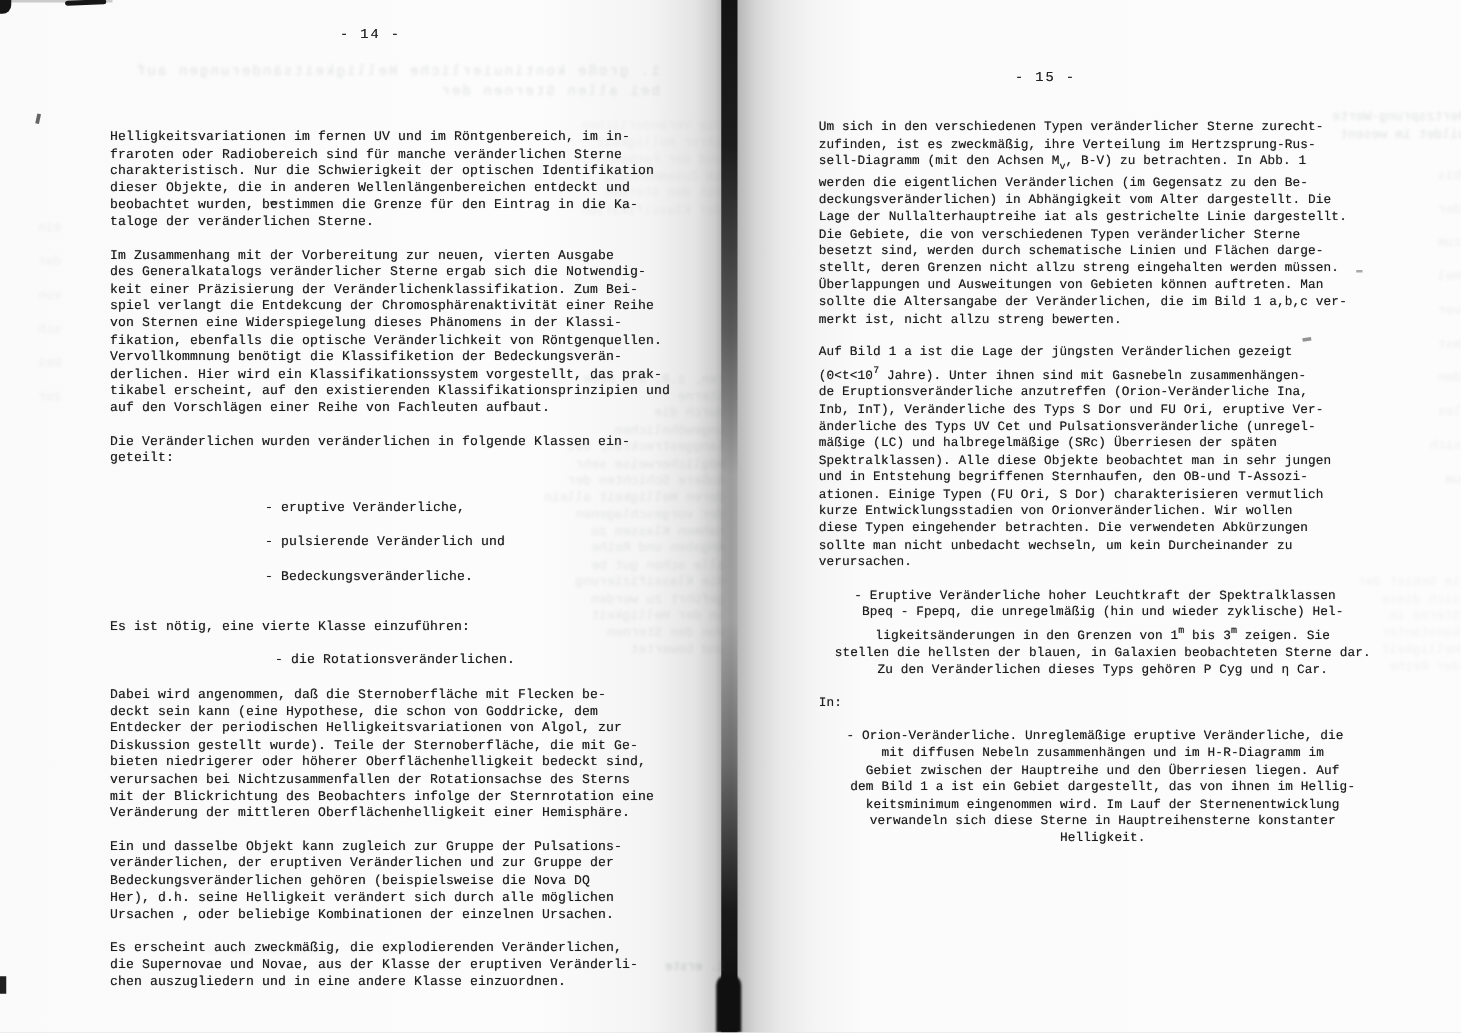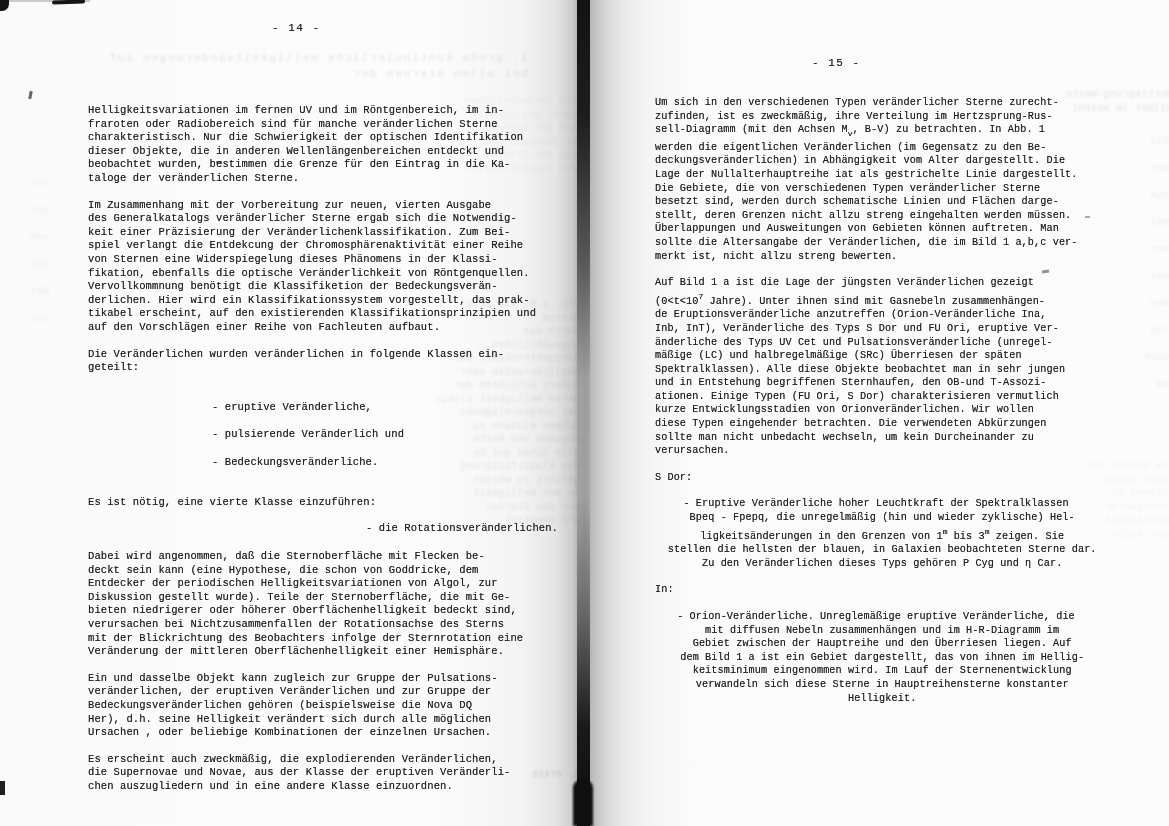--- a/index.html
+++ b/index.html
@@ -26,21 +26,21 @@
     text-shadow:0 0 .5px rgba(30,30,30,.6);}
   .pageno-14{left:272px;top:22px;}
   .pageno-15{left:222px;top:57px;}
   .body{position:absolute;font-size:10.5px;line-height:13.6px;letter-spacing:.1px;
     color:#1d1d1f;text-shadow:0 0 .55px rgba(25,25,25,.6);}
   .body p{margin:0 0 13px;white-space:pre-line;}
   .body-14{left:88px;top:72px;width:470px;margin-top:32px;}
   .body-15{left:65px;top:96px;width:442px;font-size:10.2px;}
   .list1{margin:0 0 13px 124px;white-space:pre-line;}
   .list1 div{margin:0;}
-  .list2{margin:0 0 14px 132px;white-space:pre-line;text-align:right;}
+  .list2{margin:0 0 14px 132px;white-space:pre-line;}
   .heading{margin-bottom:14px;}
   .label{margin-bottom:13px;}
   .sdor-label{margin-top:18px;}
   .hang{padding-left:12.4px;text-indent:-12.4px;text-align:center;}
   .sup{font-size:8px;vertical-align:5px;letter-spacing:0;}
   .sub{font-size:8px;vertical-align:-4px;letter-spacing:0;}
   .ghost{position:absolute;color:#5d6670;transform:scaleX(-1);
     filter:blur(1.1px);white-space:pre-line;line-height:13.5px;font-size:10.5px;}
   .g1{left:48px;top:50px;width:480px;opacity:.16;font-size:11.5px;letter-spacing:1.5px;line-height:16px;}
   .g2a{left:440px;top:95px;width:138px;opacity:.07;}
@@ -196,21 +196,20 @@
 Inb, InT), Veränderliche des Typs S Dor und FU Ori, eruptive Ver-
 änderliche des Typs UV Cet und Pulsationsveränderliche (unregel-
 mäßige (LC) und halbregelmäßige (SRc) Überriesen der späten
 Spektralklassen). Alle diese Objekte beobachtet man in sehr jungen
 und in Entstehung begriffenen Sternhaufen, den OB-und T-Assozi-
 ationen. Einige Typen (FU Ori, S Dor) charakterisieren vermutlich
 kurze Entwicklungsstadien von Orionveränderlichen. Wir wollen
 diese Typen eingehender betrachten. Die verwendeten Abkürzungen
 sollte man nicht unbedacht wechseln, um kein Durcheinander zu
 verursachen.</span></p>
-      <p class="label sdor-label">S Dor:</p>
       <p class="hang"><span>- Eruptive Veränderliche hoher Leuchtkraft der Spektralklassen
 Bpeq - Fpepq, die unregelmäßig (hin und wieder zyklische) Hel-
 ligkeitsänderungen in den Grenzen von 1</span><span class="sup">m</span><span> bis 3</span><span class="sup">m</span><span> zeigen. Sie
 stellen die hellsten der blauen, in Galaxien beobachteten Sterne dar.
 Zu den Veränderlichen dieses Typs gehören P Cyg und η Car.</span></p>
       <p class="label">In:</p>
       <p class="hang">- Orion-Veränderliche. Unreglemäßige eruptive Veränderliche, die
 mit diffusen Nebeln zusammenhängen und im H-R-Diagramm im
 Gebiet zwischen der Hauptreihe und den Überriesen liegen. Auf
 dem Bild 1 a ist ein Gebiet dargestellt, das von ihnen im Hellig-

